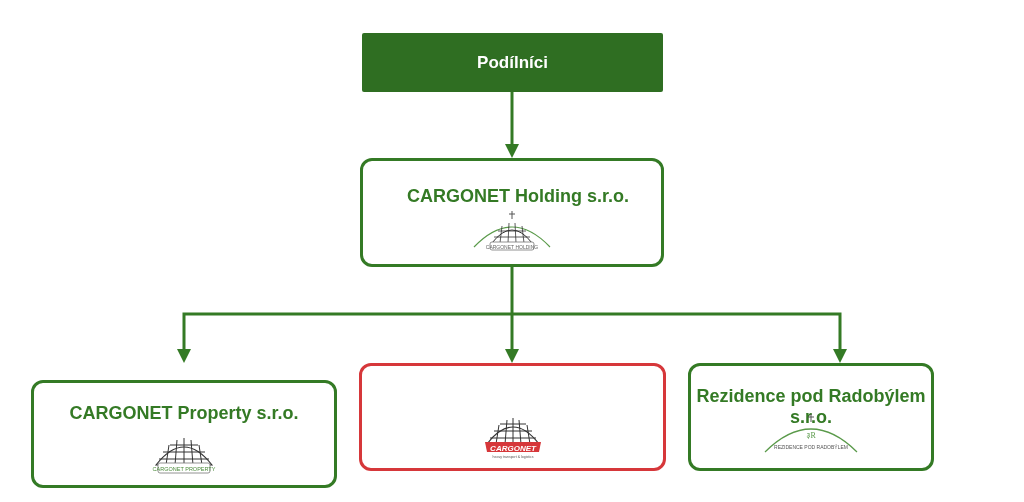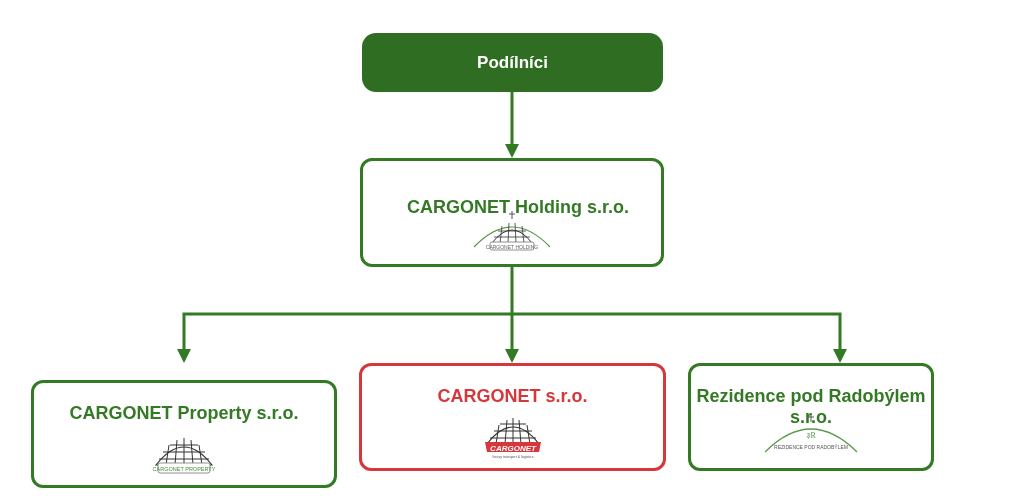--- a/index.html
+++ b/index.html
@@ -4,24 +4,24 @@
 <style>
   html, body { margin: 0; padding: 0; background: #ffffff; }
   body { width: 1024px; height: 502px; position: relative; overflow: hidden;
          font-family: "Liberation Sans", sans-serif; }
   .node { position: absolute; box-sizing: border-box; background: #fff;
           border: 3px solid #347a25; border-radius: 12px; text-align: center; }
   .node .title { font-weight: bold; font-size: 18px; color: #347a25; display: block; }
   .node.red { border-color: #d6373a; }
   .node.red .title { color: #d6373a; }
   #top { left: 362px; top: 33px; width: 301px; height: 59px; background: #2f6e22;
-         border: none; border-radius: 14px; display: flex; align-items: center; justify-content: center; }
+         border: none; border-radius: 2px; display: flex; align-items: center; justify-content: center; }
   #top .title { color: #fff; font-size: 17px; }
   #holding { left: 360px; top: 158px; width: 304px; height: 109px; }
-  #holding .title { margin-top: 36px; padding-left: 12px; }
+  #holding .title { margin-top: 25px; padding-left: 12px; }
   #prop { left: 31px; top: 363px; width: 306px; height: 108px; margin-top: 17px; }
   #cargo { left: 359px; top: 363px; width: 307px; height: 108px; }
   #rez { left: 688px; top: 363px; width: 246px; height: 108px; }
   #prop .title, #cargo .title, #rez .title { margin-top: 20px; }
   .logo { position: absolute; left: 50%; transform: translateX(-50%); }
   #connectors { position: absolute; left: 0; top: 0; }
 </style>
 </head>
 <body>
 
@@ -76,21 +76,20 @@
       <line x1="15" y1="28" x2="65" y2="28"></line>
         <line x1="19" y1="21" x2="61" y2="21"></line>
       <line x1="26" y1="14" x2="54" y2="14"></line>
     </g>
     <rect x="14" y="32" width="52" height="10" rx="2" fill="#fff" stroke="#777" stroke-width="0.8"></rect>
     <text x="40" y="39.5" font-size="5.5" text-anchor="middle" fill="#4a8a3a" font-family="Liberation Sans, sans-serif">CARGONET PROPERTY</text>
   </svg>
 </div>
 
 <div class="node red" id="cargo">
-  <span class="title">CARGONET s.r.o.</span>
   <svg class="logo" width="80" height="48" viewBox="0 0 80 48" style="top:46px;">
     <path d="M14 32 Q40 -2 66 32 Z" fill="none" stroke="#333" stroke-width="1.2"></path>
     <g stroke="#333" stroke-width="1">
       <line x1="23" y1="32" x2="26" y2="13"></line>
         <line x1="32" y1="32" x2="34" y2="8"></line>
       <line x1="40" y1="32" x2="40" y2="6"></line>
         <line x1="48" y1="32" x2="46" y2="8"></line>
       <line x1="57" y1="32" x2="54" y2="13"></line>
       <line x1="17" y1="26" x2="63" y2="26"></line>
         <line x1="21" y1="19" x2="59" y2="19"></line>

